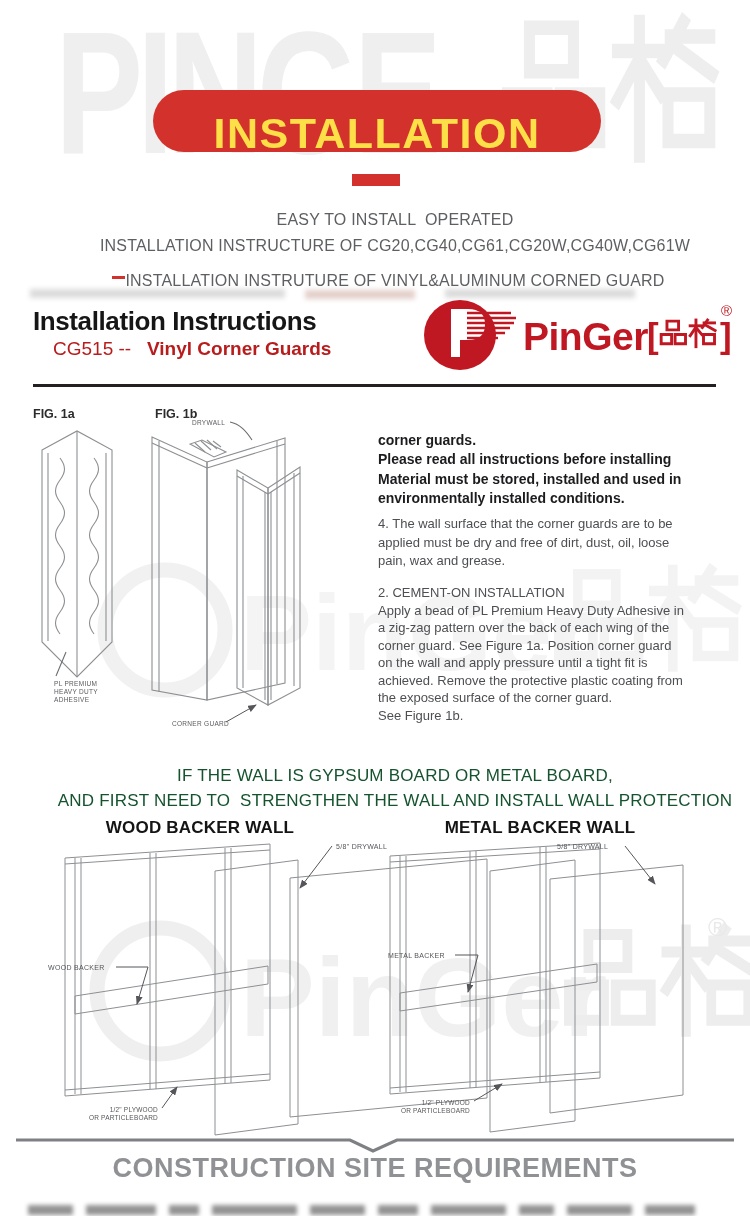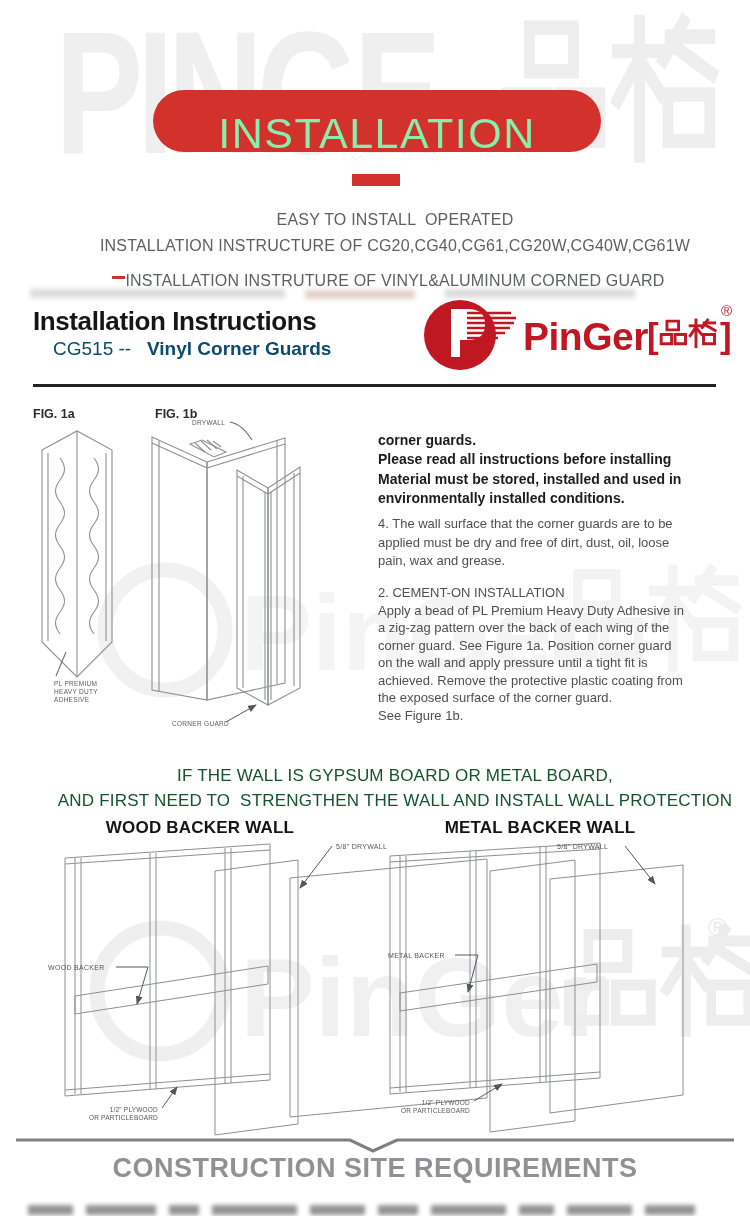--- a/index.html
+++ b/index.html
@@ -4,28 +4,28 @@
 <style>
   html,body{margin:0;padding:0;background:#ffffff;}
   .page{position:relative;width:750px;height:1216px;background:#fff;overflow:hidden;
         font-family:"Liberation Sans",sans-serif;}
   .abs{position:absolute;}
   .centered{left:0;width:750px;text-align:center;}
   .pre{white-space:pre;padding-left:20px;}
   
   .banner-pill{left:153px;top:90px;width:448px;height:62px;border-radius:32px;
       background:#d2322b;display:flex;align-items:center;justify-content:center;}
-  .banner-pill span{color:#86efac;font-size:43px;font-weight:400;letter-spacing:1.5px;margin-top:24px;}
+  .banner-pill span{color:#fde047;font-size:43px;font-weight:700;letter-spacing:1.5px;margin-top:24px;}
   .banner-dash{left:352px;top:174px;width:48px;height:12px;background:#d2322b;}
   
   .intro-line{color:#5d5f62;font-size:16px;letter-spacing:.2px;}
   .red-underline{left:112px;top:276px;width:13px;height:3px;background:#d2322b;}
   
   .hdr-title{left:33px;top:306px;font-size:26px;font-weight:700;color:#161616;letter-spacing:-.4px;}
-  .hdr-sub{left:33px;top:338px;font-size:19px;color:#0c4a6e;text-align:center;}
+  .hdr-sub{left:33px;top:338px;font-size:19px;color:#b91c1c;text-align:center;}
   .hdr-sub b{font-weight:700;}
   .hdr-rule{left:33px;top:384px;width:683px;height:3px;background:#242021;}
   
   .txtblock{left:378px;white-space:pre;}
   .notice{top:431px;font-size:14px;font-weight:700;color:#1c1c1e;line-height:19.3px;}
   .step1{top:515px;font-size:13px;color:#4e4f52;line-height:18.5px;}
   .step2{top:584px;font-size:13px;color:#4e4f52;line-height:17.5px;}
   
   .gyp{color:#14532d;font-size:17px;letter-spacing:.2px;margin-top:11px;}
   .wall-title{font-size:17px;font-weight:700;color:#141414;letter-spacing:.2px;text-align:center;}

